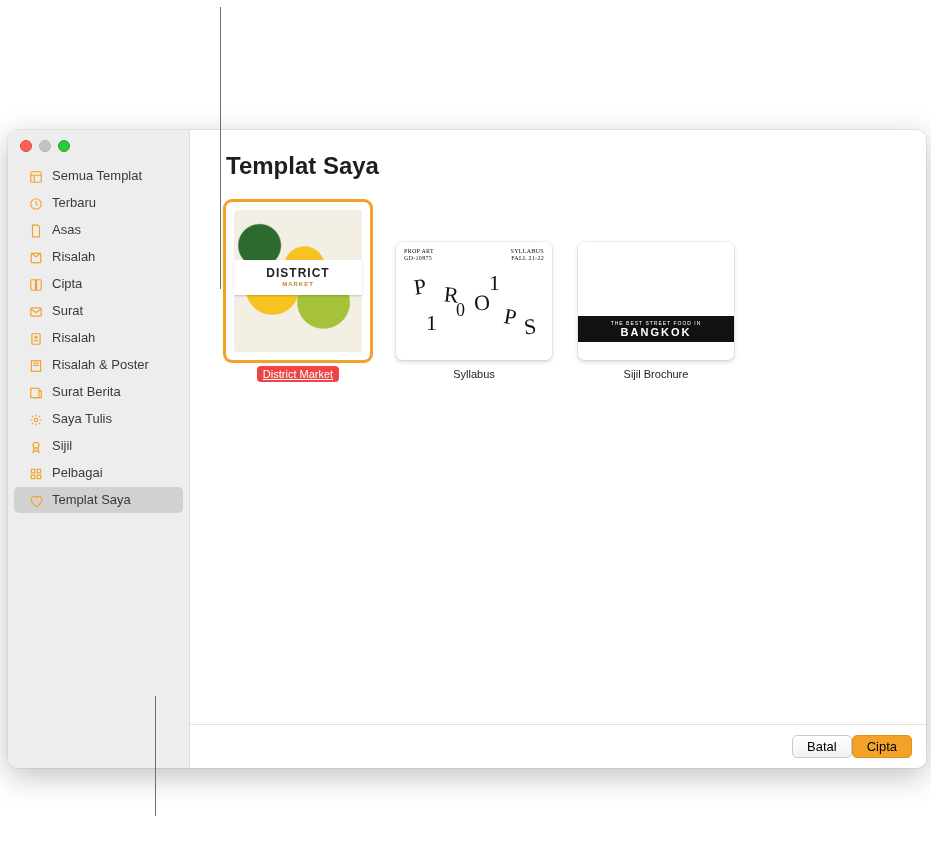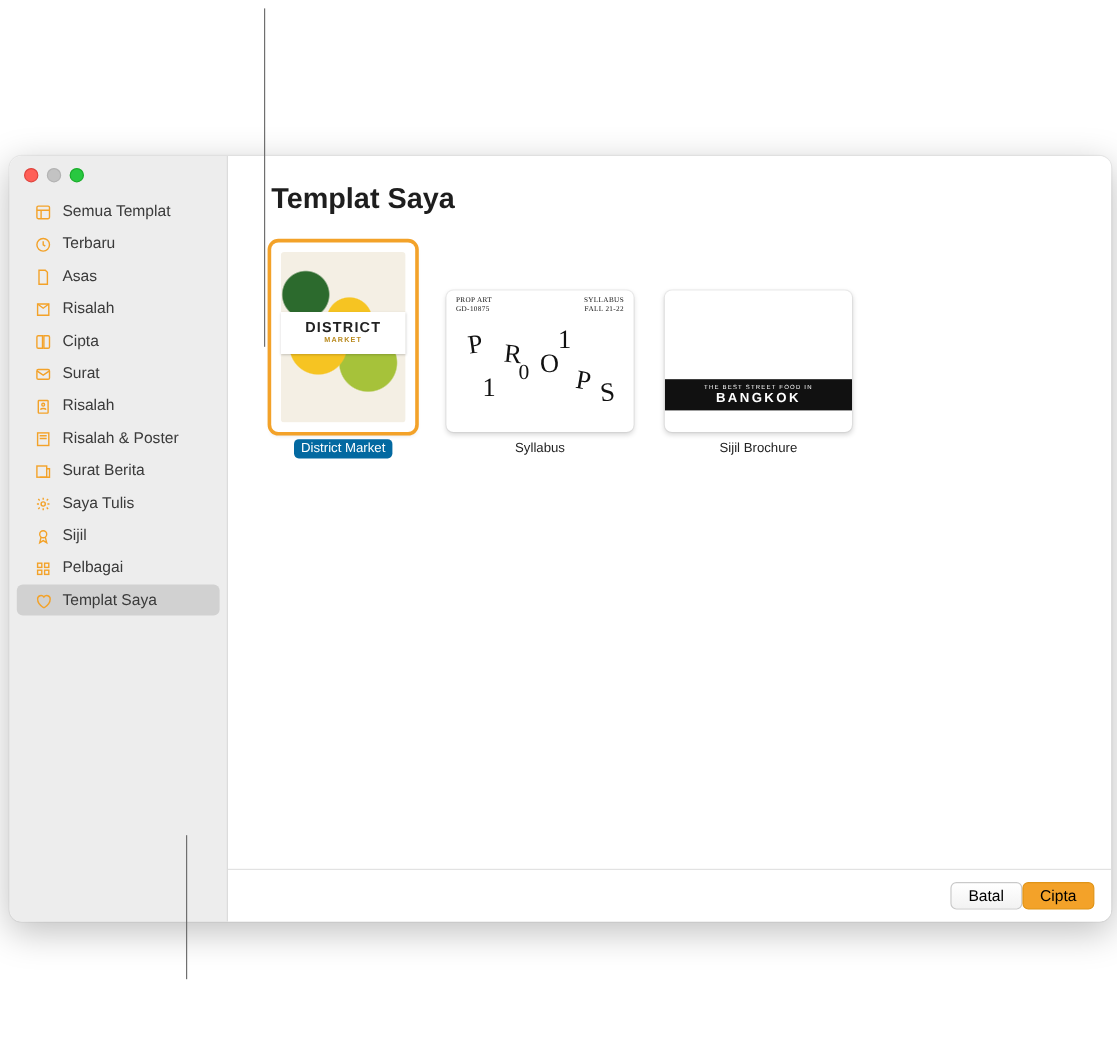--- a/index.html
+++ b/index.html
@@ -105,26 +105,27 @@
   .tmpl.selected .thumb {
     box-shadow: 0 0 0 3px #f3a229, 0 2px 4px rgba(0,0,0,0.15);
   }
   .tmpl .caption {
     font-size: 11px;
     margin-top: 6px;
     padding: 2px 6px;
     border-radius: 4px;
   }
   .tmpl.selected .caption {
-    background:#0369a1;
+    background:#ef4444;
     color:#fff;
+    text-decoration:underline;
   }
   
   .thumb-market {
-    width: 120px; height:158px;
+    width: 144px; height:158px;
     position:relative;
     background:#efe9dc;
   }
   .thumb-market .photo {
     position:absolute; inset:8px;
     background:
       radial-gradient(circle at 30% 55%, #f6c422 0 22%, transparent 23%),
       radial-gradient(circle at 55% 40%, #f6c422 0 18%, transparent 19%),
       radial-gradient(circle at 70% 65%, #a6c23a 0 20%, transparent 21%),
       radial-gradient(circle at 20% 25%, #2c6a2d 0 14%, transparent 15%),

